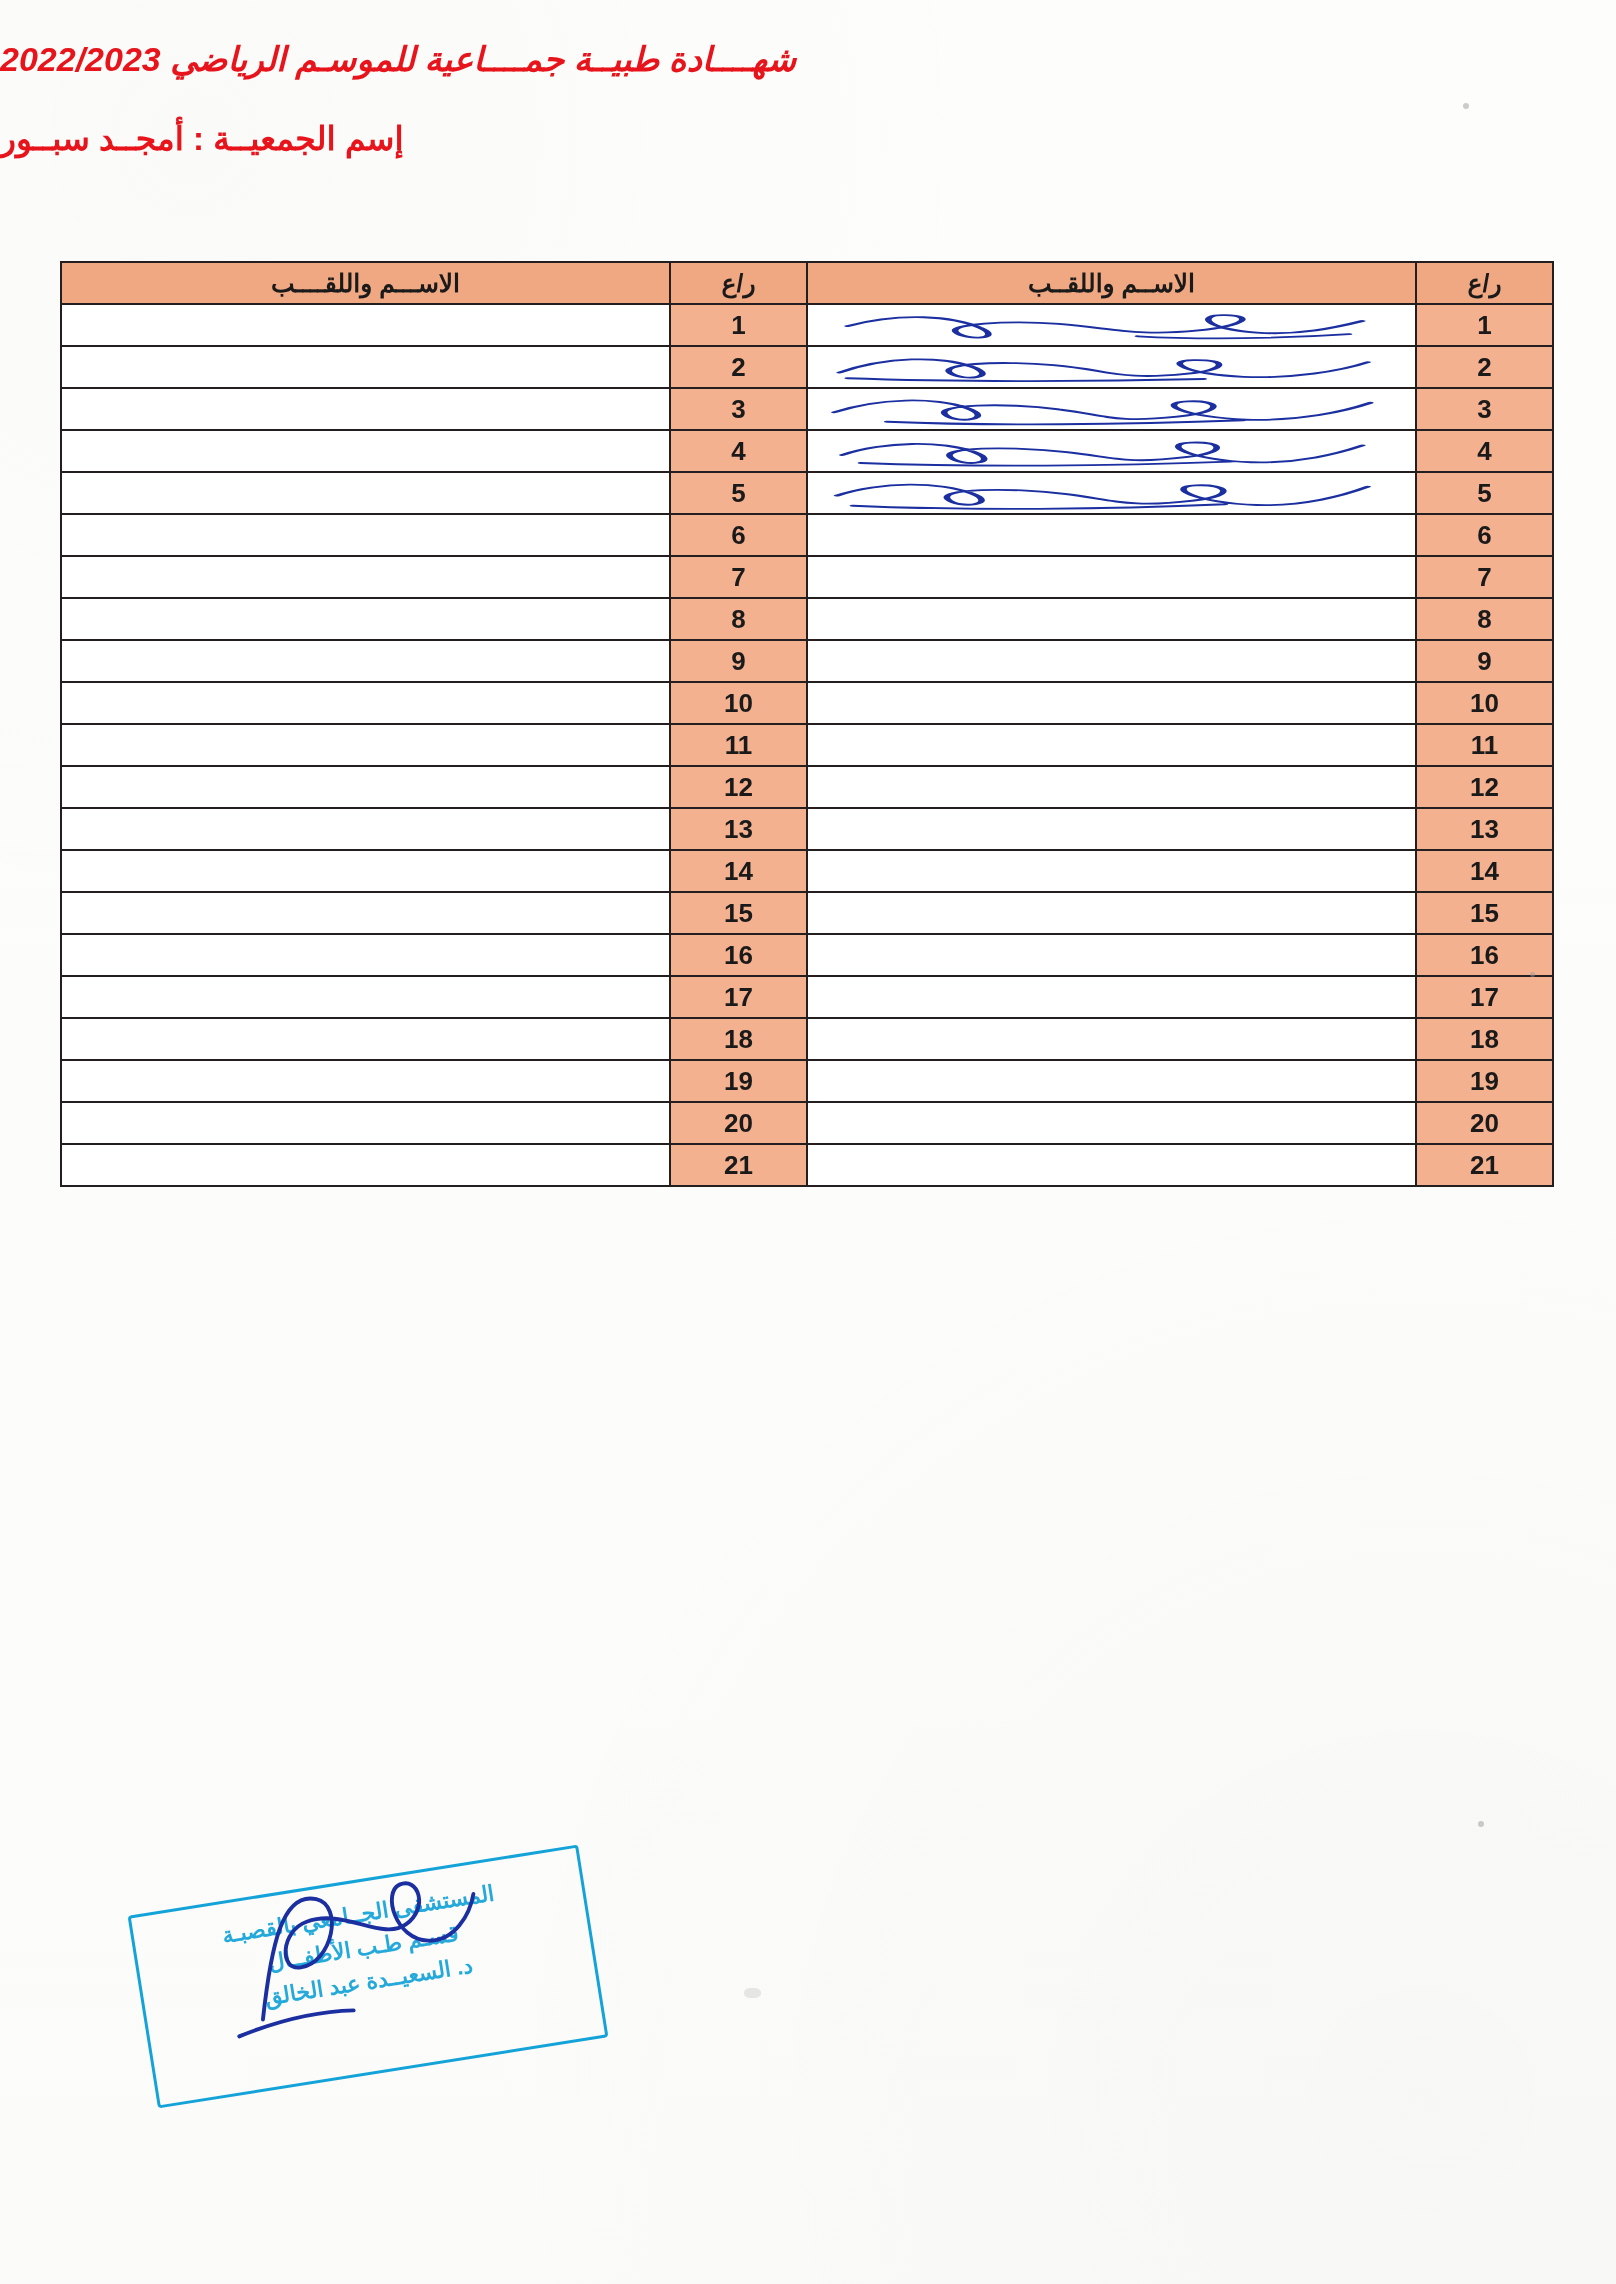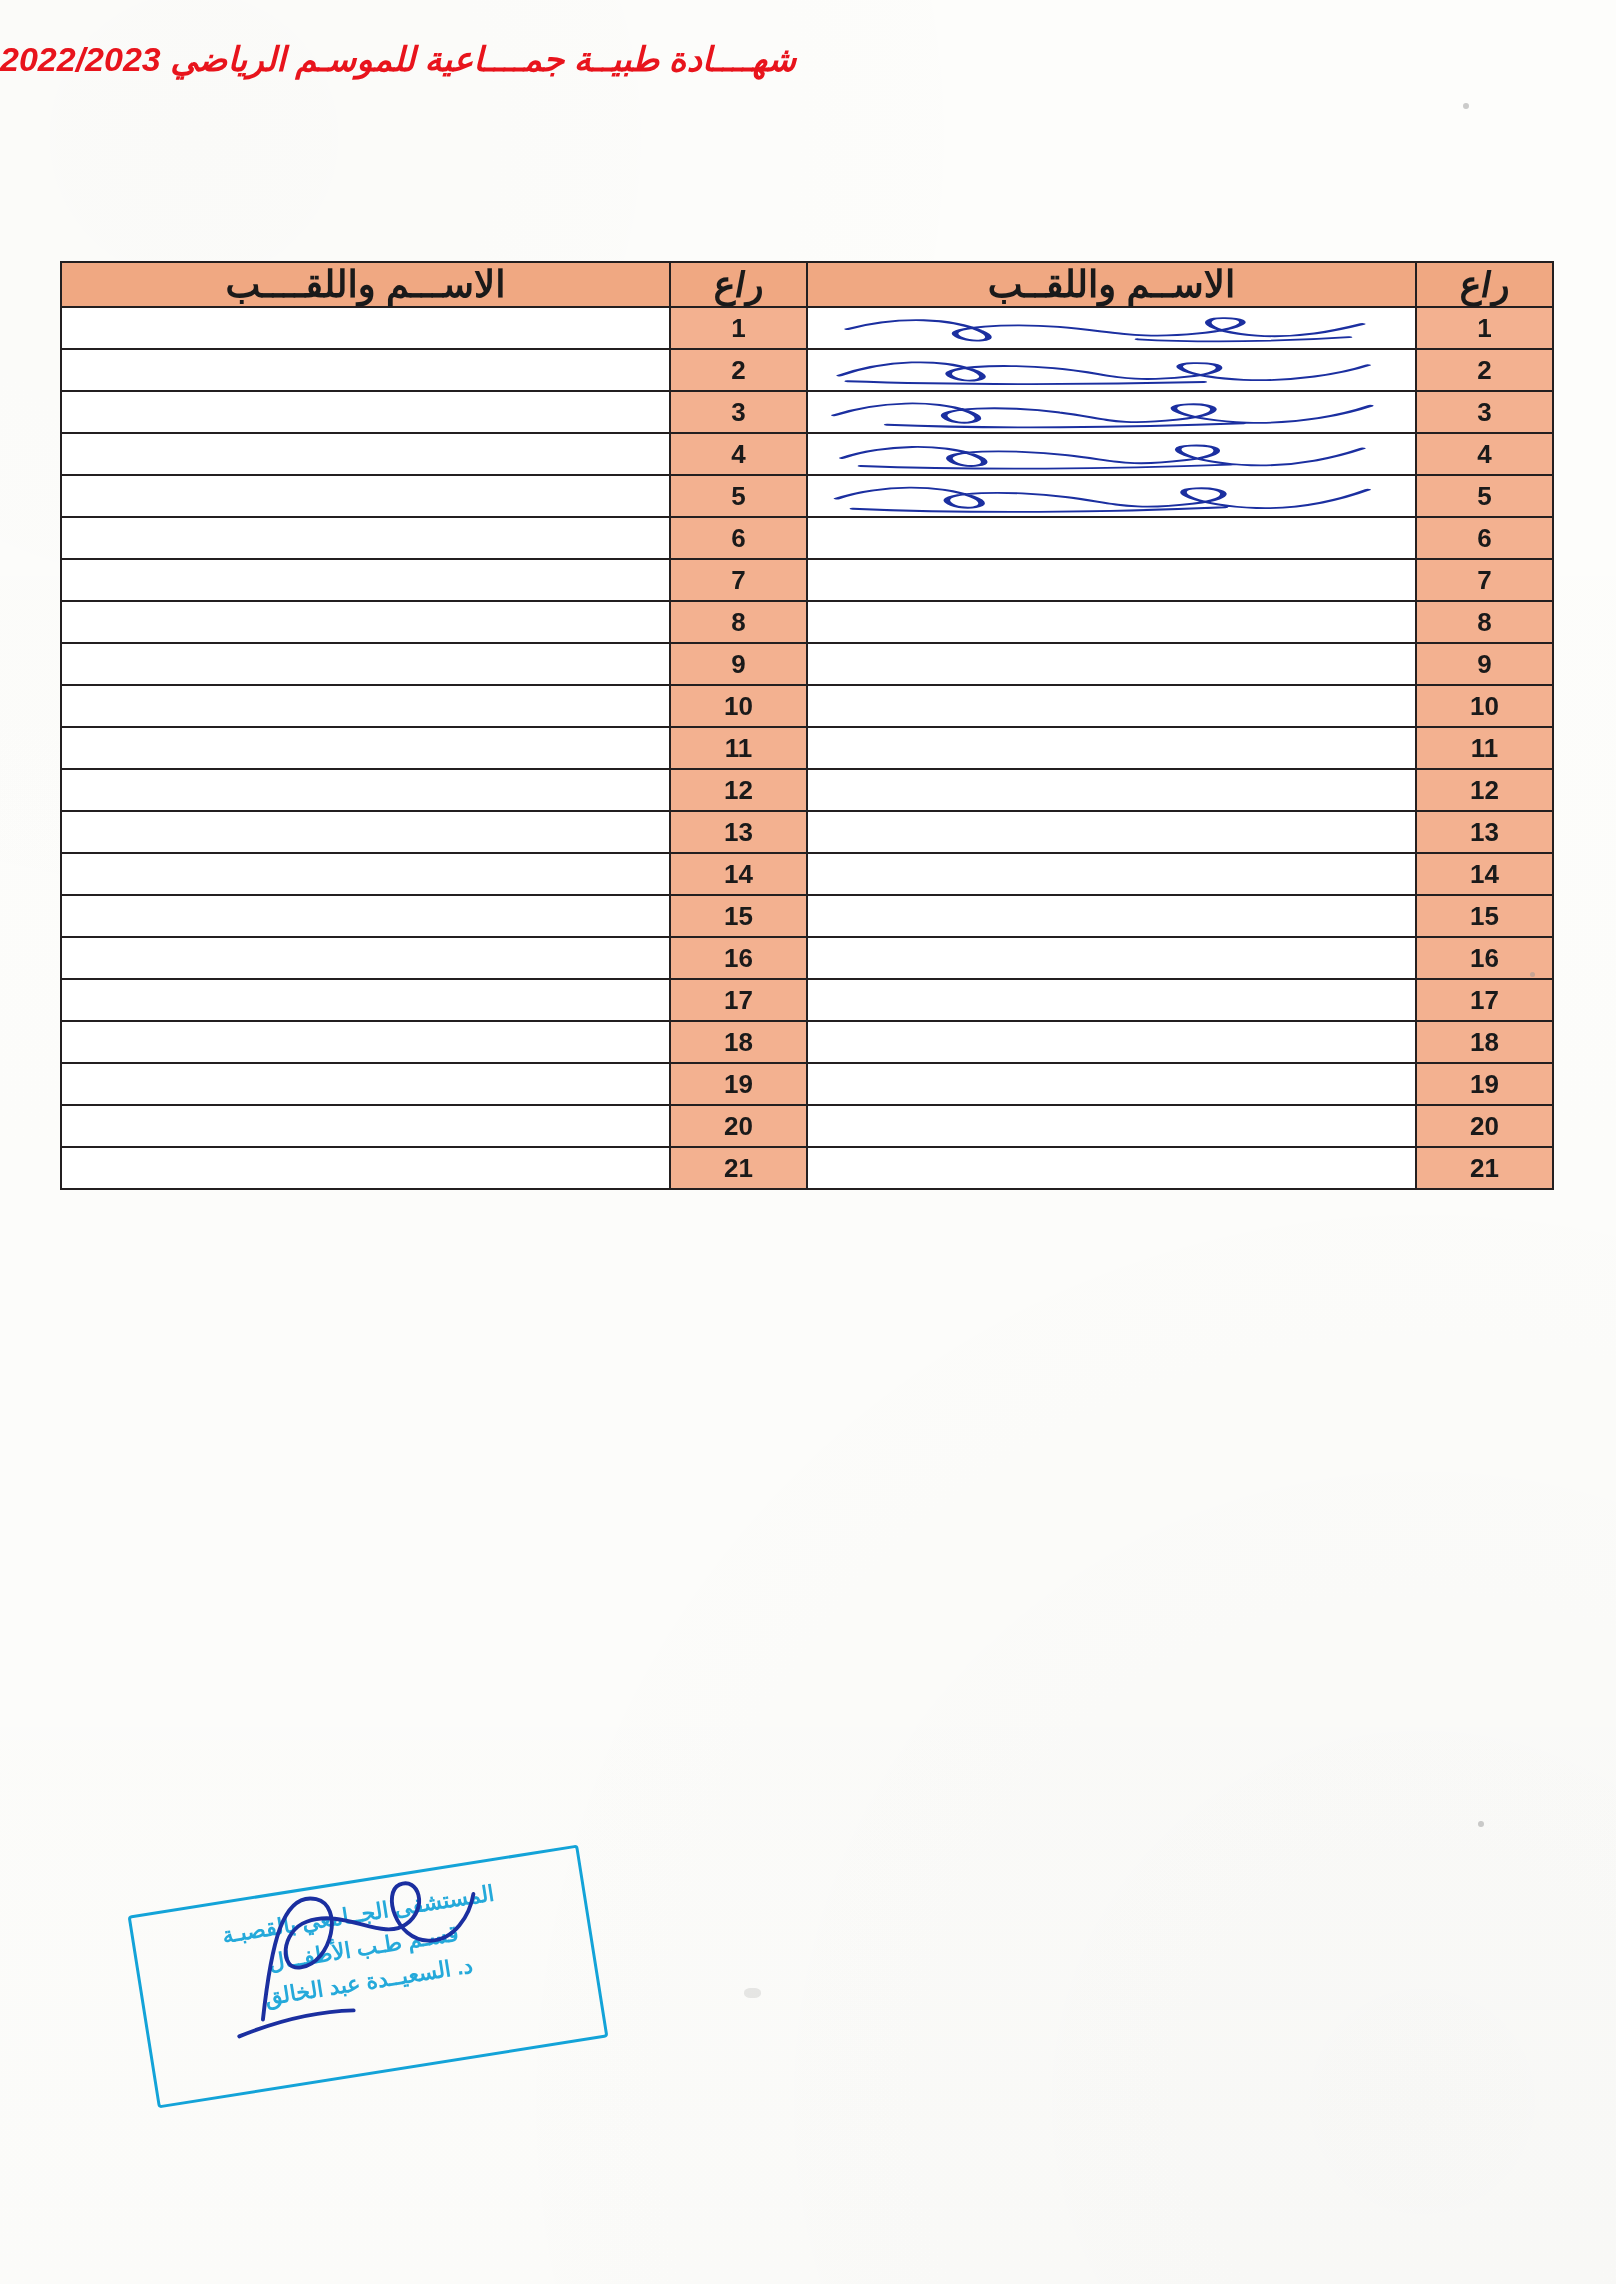--- a/index.html
+++ b/index.html
@@ -71,21 +71,21 @@
     height: 40px;
     padding: 0;
     text-align: center;
     vertical-align: middle;
   }
   col.num { width: 137px; }
   col.name { width: 609px; }
 
   thead th {
     background: #f0a882;
-    font-size: 37px;
+    font-size: 25px;
     font-weight: bold;
     color: #1a1a1a;
     height: 68px;
     letter-spacing: 1.3px;
     margin-top: 12px;
   }
   td.num-cell {
     background: #f3b190;
     font-size: 26px;
     font-weight: bold;
@@ -165,20 +165,21 @@
   }
 </style>
 </head>
 <body>
 
 <div class="page">
   <div class="scan-noise"></div>
 
   <div class="title-block">
     <div class="doc-title">شهــــادة طبيــة جمــــاعية للموسـم الرياضي 2022/2023</div>
+    <div class="assoc-line">إسم الجمعيــة : أمجــد سبــور</div>
   </div>
 
   <div class="table-wrap">
     <table class="roster">
       <colgroup>
         <col class="num">
           <col class="name">
           <col class="num">
           <col class="name">
       </colgroup>

